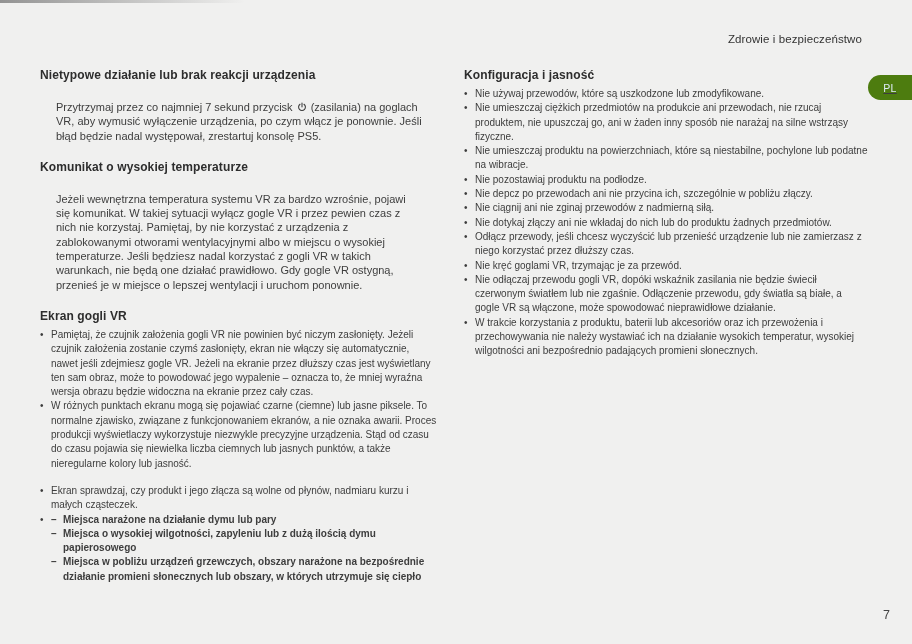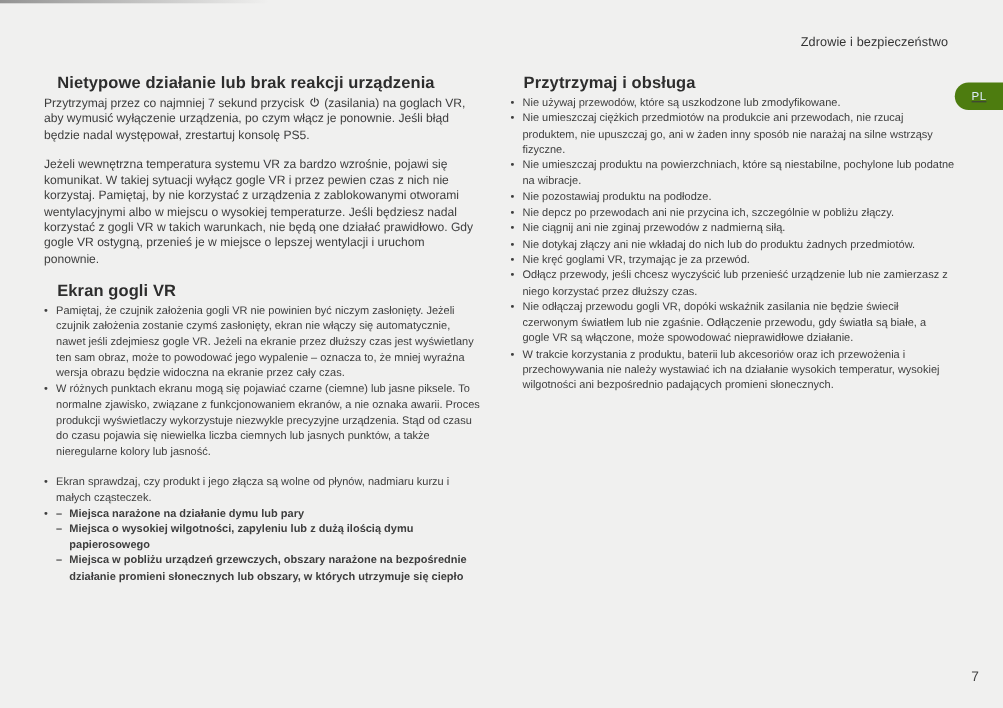--- a/index.html
+++ b/index.html
@@ -28,25 +28,25 @@
     background:#4d7c0f;
     border-radius:13px 0 0 13px;
     display:flex; align-items:center; justify-content:center;text-decoration:underline;
   }
   .lang-tab span { color:#ddebf7; font-size:10.5px; letter-spacing:.3px; }
   .col { position:absolute; top:67px; }
   .col-left  { left:40px;  width:398px; }
   .col-right { left:464px; width:404px; }
   .sec { margin:0 0 13px 0; }
   .sec h2 {
-    margin:0 0 3px 12px;
-    font-size:15px; font-weight:700; color:#2d2d2d;
+    margin:0 0 3px 0;
+    font-size:12px; font-weight:700; color:#2d2d2d;
     line-height:17px; letter-spacing:.1px;
   }
-  .sec p { margin:0; font-size:11px; line-height:14.3px; }
+  .sec p { margin:16px; font-size:11px; line-height:14.3px; }
   .bullets, .sub { list-style:none; margin:0; padding:0; font-size:10px; line-height:14.3px; }
   .bullets > li { position:relative; padding-left:11px; }
   .bullets > li::before { content:"\2022"; position:absolute; left:0; top:0; }
   .sub > li { position:relative; padding-left:12px;font-weight:bold; }
   .sub > li::before { content:"\2013"; position:absolute; left:0; top:0; }
   .power-icon-svg {
     display:inline-block; vertical-align:-1px;
     width:10px; height:10px; margin:0 1px;
     color:#3d3d3d;
   }
@@ -72,20 +72,21 @@
 
     <div class="sec">
       <h2>Nietypowe działanie lub brak reakcji urządzenia</h2>
       <p><span>Przytrzymaj przez co najmniej 7 sekund przycisk </span><svg class="power-icon-svg" viewBox="0 0 24 24" aria-hidden="true">
             <path d="M12 2.6v9" stroke="currentColor" stroke-width="2.6" fill="none" stroke-linecap="round"></path>
             <path d="M16.8 5.4a8.2 8.2 0 1 1-9.6 0" stroke="currentColor" stroke-width="2.6" fill="none" stroke-linecap="round"></path>
           </svg><span> (zasilania) na goglach VR, aby wymusić wyłączenie urządzenia, po czym włącz je ponownie. Jeśli błąd będzie nadal występował, zrestartuj konsolę PS5.</span></p>
     </div>
 
     <div class="sec">
+      <h2>Komunikat o wysokiej temperaturze</h2>
       <p>Jeżeli wewnętrzna temperatura systemu VR za bardzo wzrośnie, pojawi się komunikat. W takiej sytuacji wyłącz gogle VR i przez pewien czas z nich nie korzystaj. Pamiętaj, by nie korzystać z urządzenia z zablokowanymi otworami wentylacyjnymi albo w miejscu o wysokiej temperaturze. Jeśli będziesz nadal korzystać z gogli VR w takich warunkach, nie będą one działać prawidłowo. Gdy gogle VR ostygną, przenieś je w miejsce o lepszej wentylacji i uruchom ponownie.</p>
     </div>
 
     <div class="sec">
       <h2>Ekran gogli VR</h2>
       <ul class="bullets">
         <li><span>Pamiętaj, że czujnik założenia gogli VR nie powinien być niczym zasłonięty. Jeżeli czujnik założenia zostanie czymś zasłonięty, ekran nie włączy się automatycznie, nawet jeśli zdejmiesz gogle VR. Jeżeli na ekranie przez dłuższy czas jest wyświetlany ten sam obraz, może to powodować jego wypalenie – oznacza to, że mniej wyraźna wersja obrazu będzie widoczna na ekranie przez cały czas.</span></li>
         <li><span>W różnych punktach ekranu mogą się pojawiać czarne (ciemne) lub jasne piksele. To normalne zjawisko, związane z funkcjonowaniem ekranów, a nie oznaka awarii. Proces produkcji wyświetlaczy wykorzystuje niezwykle precyzyjne urządzenia. Stąd od czasu do czasu pojawia się niewielka liczba ciemnych lub jasnych punktów, a także nieregularne kolory lub jasność.</span></li>
       </ul>
     </div>
@@ -101,31 +102,31 @@
           </ul>
         </li>
       </ul>
     </div>
 
   </div>
 
   <div class="col col-right">
 
     <div class="sec">
-      <h2>Przytrzymaj i obsługa</h2>
+      <h2>Konfiguracja i jasność</h2>
       <ul class="bullets">
         <li><span>Nie używaj przewodów, które są uszkodzone lub zmodyfikowane.</span></li>
         <li><span>Nie umieszczaj ciężkich przedmiotów na produkcie ani przewodach, nie rzucaj produktem, nie upuszczaj go, ani w żaden inny sposób nie narażaj na silne wstrząsy fizyczne.</span></li>
         <li><span>Nie umieszczaj produktu na powierzchniach, które są niestabilne, pochylone lub podatne na wibracje.</span></li>
         <li><span>Nie pozostawiaj produktu na podłodze.</span></li>
         <li><span>Nie depcz po przewodach ani nie przycina ich, szczególnie w pobliżu złączy.</span></li>
         <li><span>Nie ciągnij ani nie zginaj przewodów z nadmierną siłą.</span></li>
         <li><span>Nie dotykaj złączy ani nie wkładaj do nich lub do produktu żadnych przedmiotów.</span></li>
+        <li><span>Odłącz przewody, jeśli chcesz wyczyścić lub przenieść urządzenie lub nie zamierzasz z niego korzystać przez dłuższy czas.</span></li>
         <li><span>Nie kręć goglami VR, trzymając je za przewód.</span></li>
-        <li><span>Odłącz przewody, jeśli chcesz wyczyścić lub przenieść urządzenie lub nie zamierzasz z niego korzystać przez dłuższy czas.</span></li>
         <li><span>Nie odłączaj przewodu gogli VR, dopóki wskaźnik zasilania nie będzie świecił czerwonym światłem lub nie zgaśnie. Odłączenie przewodu, gdy światła są białe, a gogle VR są włączone, może spowodować nieprawidłowe działanie.</span></li>
         <li><span>W trakcie korzystania z produktu, baterii lub akcesoriów oraz ich przewożenia i przechowywania nie należy wystawiać ich na działanie wysokich temperatur, wysokiej wilgotności ani bezpośrednio padających promieni słonecznych.</span></li>
       </ul>
     </div>
 
   </div>
 
   <div class="page-number">7</div>
 
 </div>

